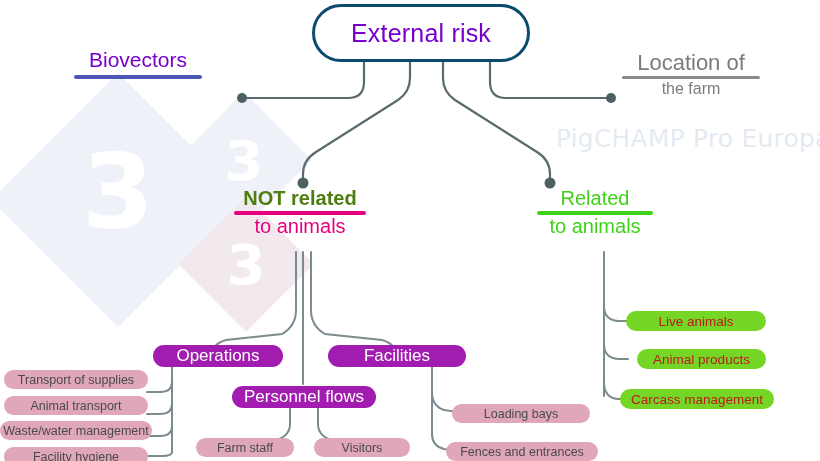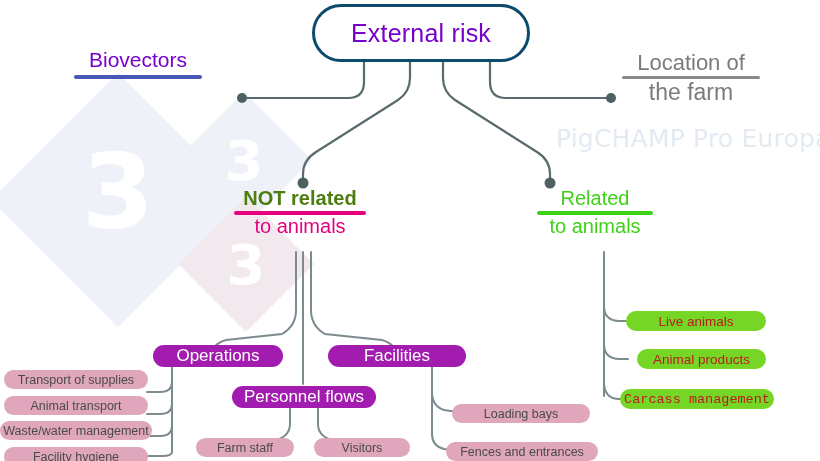--- a/index.html
+++ b/index.html
@@ -91,21 +91,21 @@
     border-radius: 2px;
     margin: 1px auto 1px auto;
   }
 
   #node-biovectors { left: 74px; top: 49px; }
   #node-biovectors .hl-top { color: #7700cc; font-size: 21px; }
   #node-biovectors .hl-rule { background: #4a57b5; width: 128px; height: 4px; margin-top: 3px; }
 
   #node-location { left: 622px; top: 51px; }
   #node-location .hl-top { color: #7b7b7b; font-size: 22px; }
-  #node-location .hl-bot { color: #7b7b7b; font-size: 23px; }
+  #node-location .hl-bot { color: #7b7b7b; font-size: 16px; }
   #node-location .hl-rule { background: #8a8a8a; width: 138px; height: 3px; }
 
   #node-not-related { left: 234px; top: 188px; }
   #node-not-related .hl-top { color: #4d7c0f; font-size: 20px; font-weight: bold; }
   #node-not-related .hl-bot { color: #e6007e; font-size: 20px; }
   #node-not-related .hl-rule { background: #e6007e; width: 132px; }
 
   #node-related { left: 537px; top: 188px; }
   #node-related .hl-top { color: #3ed118; font-size: 20px; }
   #node-related .hl-bot { color: #3ed118; font-size: 20px; }
@@ -268,17 +268,17 @@
   </div>
 
   <div class="pill pill-green" style="left:626px; top:311px; width:140px;">
     <span>Live animals</span>
   </div>
 
   <div class="pill pill-green" style="left:637px; top:349px; width:129px;text-align:right;">
     <span>Animal products</span>
   </div>
 
-  <div class="pill pill-green" style="left:620px; top:389px; width:154px;font-family:Liberation Mono, monospace;">
+  <div class="pill pill-green" style="left:620px; top:389px; width:154px;">
     <span>Carcass management</span>
   </div>
 
 </div>
 
 </body></html>

